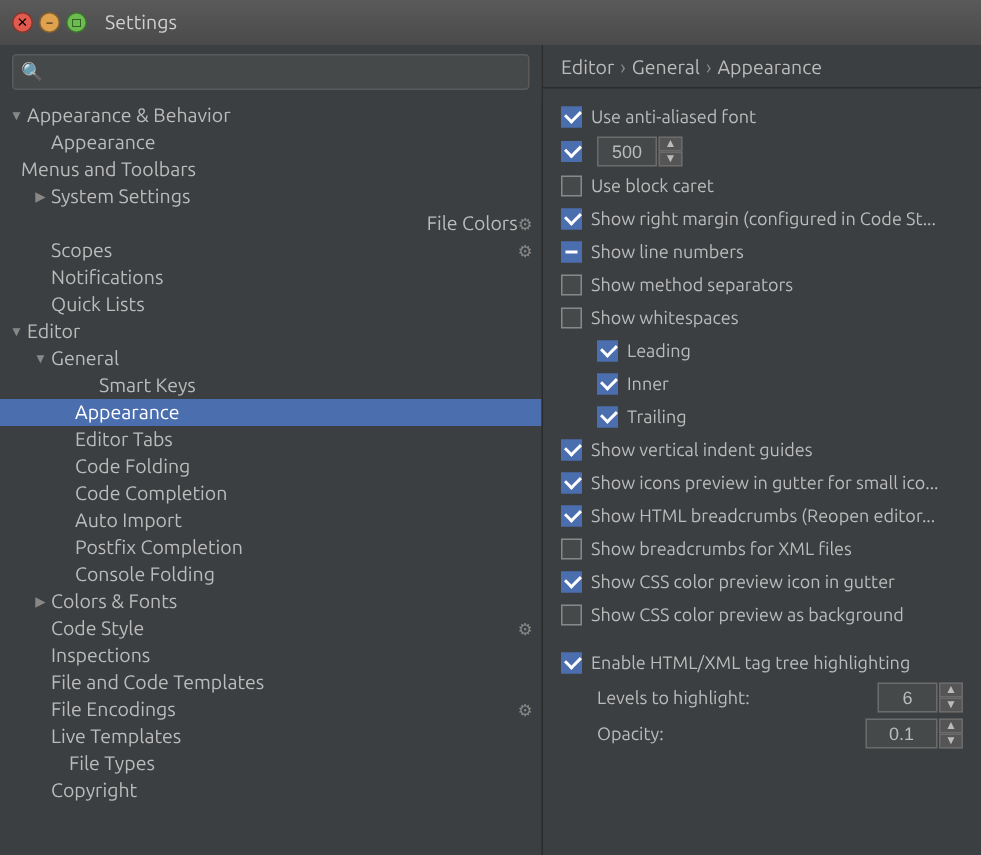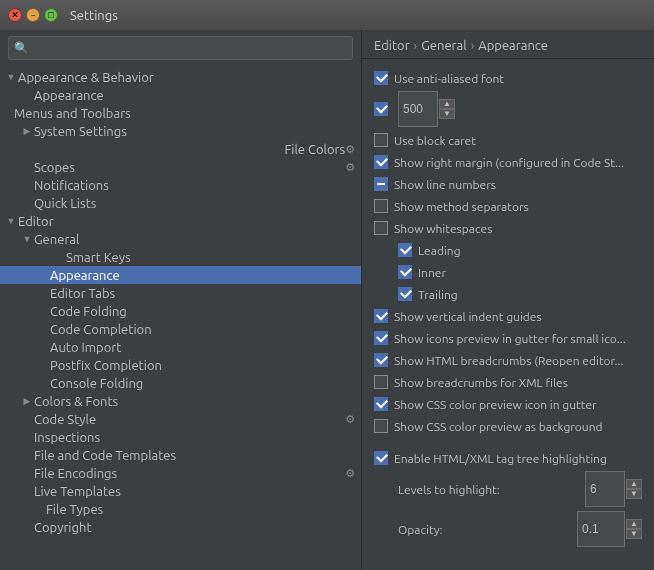--- a/index.html
+++ b/index.html
@@ -200,28 +200,28 @@
       background: white;
     }
 
     .spinbox {
       display: flex;
       align-items: center;
       margin-left: 4px;
     }
     .spinbox input {
       width: 40px;
-      height: 36px;
+      height: 20px;
       background: #45494a;
       border: 1px solid #6b6b6b;
       color: #bbbbbb;
       font-size: 12px;
       padding: 0 4px;
       outline: none;
-      text-align: left;
+      text-align: center;
     }
     .spin-btns {
       display: flex;
       flex-direction: column;
       margin-left: 1px;
     }
     .spin-btn {
       width: 16px;
       height: 10px;
       background: #555;

